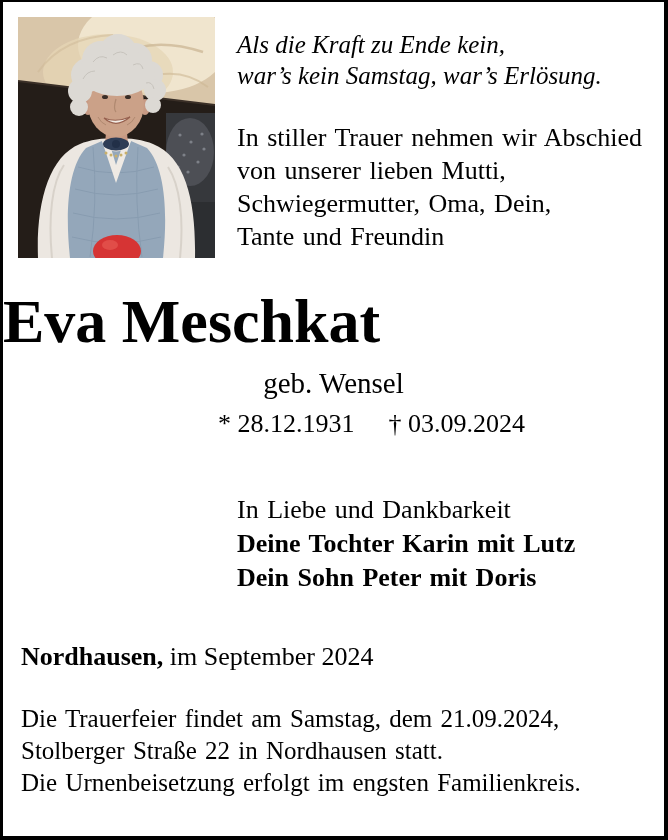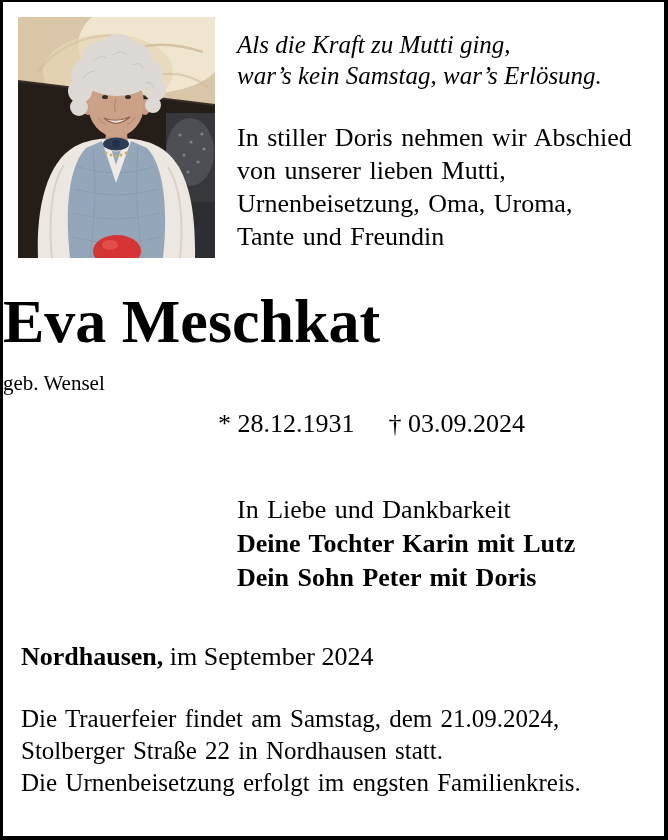--- a/index.html
+++ b/index.html
@@ -31,22 +31,22 @@
     font-size:26px;line-height:33px;
     word-spacing:2px;
     white-space:nowrap;
   }
   .name{
     position:absolute;left:0;top:288px;width:100%;
     font-size:62px;font-weight:bold;line-height:62px;
   }
   .maiden{
     position:absolute;left:0;top:368px;width:100%;
-    text-align:left;
-    font-size:21px;line-height:26px;
+    text-align:center;
+    font-size:29px;line-height:26px;
   }
   .dates{
     position:absolute;left:0;top:408px;width:100%;
     display:flex;justify-content:center;gap:34px;
     font-size:26px;line-height:28px;padding-left:38px;
   }
   .family{
     position:absolute;left:234px;top:491px;
     font-size:26px;line-height:34px;
     word-spacing:2px;
@@ -163,28 +163,28 @@
           <path d="M65,62 q4,-8 12,-8"></path>
         <path d="M128,66 q6,-2 8,6"></path>
       </g>
 
       <ellipse cx="99" cy="234" rx="24" ry="16" fill="#d63434"></ellipse>
       <ellipse cx="92" cy="228" rx="8" ry="5" fill="#e4544e" opacity="0.8"></ellipse>
     </svg>
   </div>
 
   <div class="quote">
-    <span class="line">Als die Kraft zu Mutti ging,</span>
+    <span class="line">Als die Kraft zu Ende kein,</span>
     <span class="line">war’s kein Samstag, war’s Erlösung.</span>
   </div>
 
   <div class="intro">
-    <span class="line">In stiller Doris nehmen wir Abschied</span>
+    <span class="line">In stiller Trauer nehmen wir Abschied</span>
     <span class="line">von unserer lieben Mutti,</span>
-    <span class="line">Urnenbeisetzung, Oma, Uroma,</span>
+    <span class="line">Schwiegermutter, Oma, Dein,</span>
     <span class="line">Tante und Freundin</span>
   </div>
 
   <div class="name">Eva Meschkat</div>
 
   <div class="maiden">geb. Wensel</div>
 
   <div class="dates">
     <span>* 28.12.1931</span>
     <span>† 03.09.2024</span>

